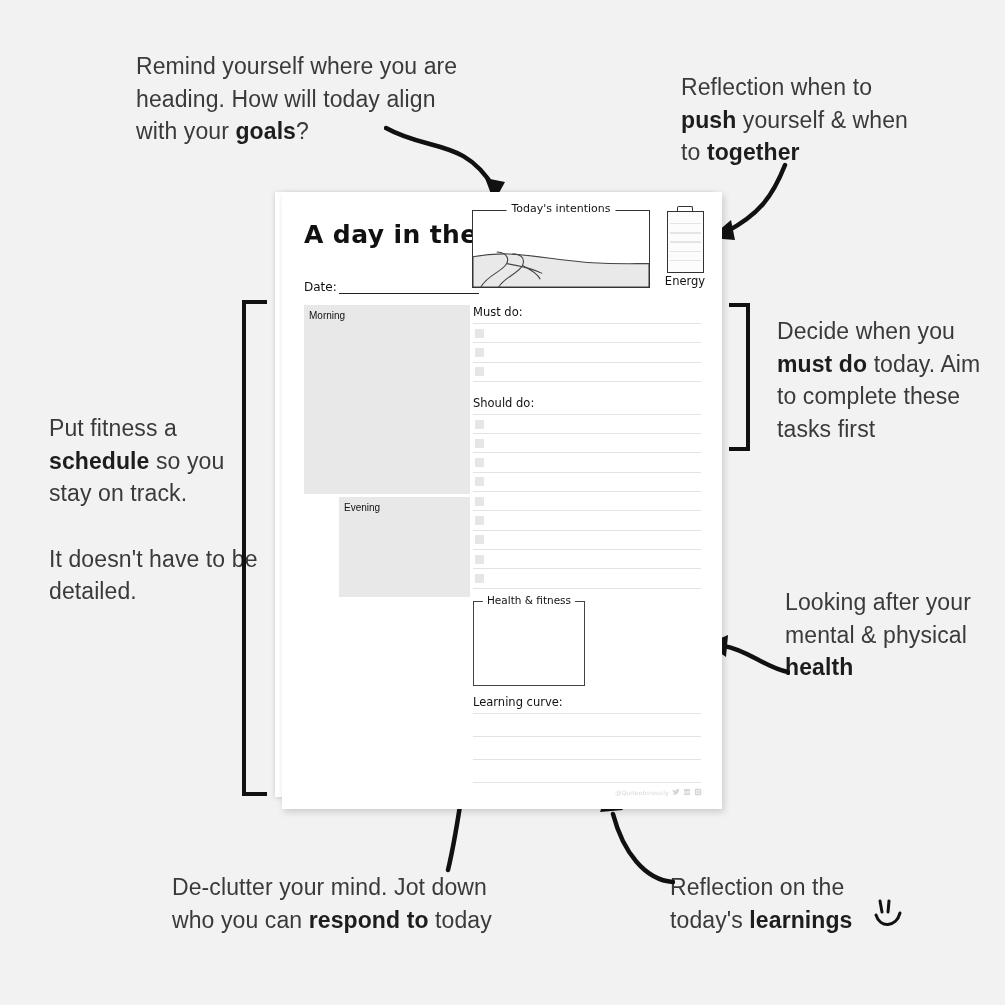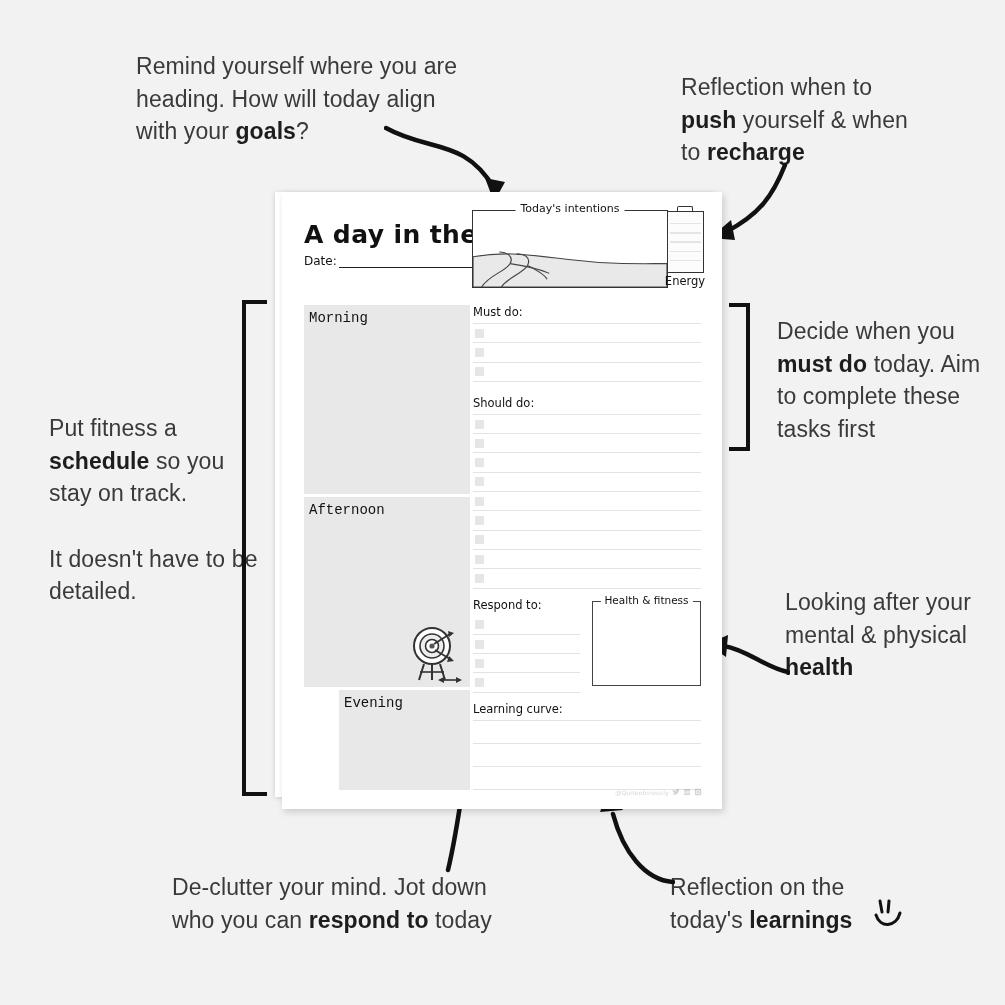--- a/index.html
+++ b/index.html
@@ -65,42 +65,42 @@
     top: 28px;
     font-size: 25px;
     font-family: "DejaVu Sans", sans-serif;
     font-weight: 600;
     letter-spacing: .4px;
     color: #111;
   }
   .date-row {
     position: absolute;
     left: 22px;
-    top: 62px;
+    top: 88px;
     display: flex;
     align-items: flex-end;
     gap: 2px;
   }
   .date-label {
     font-size: 12px;
     font-family: "DejaVu Sans", sans-serif;
     color: #111;
   }
   .date-line {
     width: 140px;
     border-bottom: 1.3px solid #222;
     height: 12px;
   }
 
   
   .intentions {
     position: absolute;
     left: 190px;
     top: 18px;
-    width: 196px;
+    width: 178px;
     height: 78px;
     border: 1.4px solid #333;
     box-sizing: border-box;
     background: #fff;
   }
   .intentions-title {
     position: absolute;
     left: 50%;
     transform: translateX(-50%);
     top: -9px;
@@ -152,22 +152,22 @@
   
   .schedule { position: absolute; left: 22px; top: 113px; width: 166px; }
   .slot {
     background: #e8e8e8;
     margin-bottom: 3px;
     position: relative;
     box-sizing: border-box;
     padding: 5px 0 0 5px;
   }
   .slot-label {
-    font-size: 14px;
-    font-family: Liberation Mono, monospace;
+    font-size: 10px;
+    font-family: Liberation Sans, sans-serif;
     color: #111;
   }
   #slot-morning   { height: 189px; }
   #slot-afternoon { height: 190px; }
   #slot-evening   { height: 100px; margin-left: 35px; }
 
   .target-doodle {
     position: absolute;
     right: 4px;
     bottom: 3px;
@@ -256,21 +256,21 @@
   #arrow-health     { left: 704px; top: 630px; width: 86px;  height: 50px; }
   #arrow-respond    { left: 420px; top: 700px; width: 90px;  height: 175px; }
   #arrow-reflection { left: 585px; top: 780px; width: 90px;  height: 110px; }
   #smiley           { left: 870px; top: 895px; width: 40px;  height: 40px; }
 </style>
 </head>
 <body>
 
 <div class="annot" id="annot-goals"><span>Remind yourself where you are heading. How will today align with your </span><b>goals</b><span>?</span></div>
 
-<div class="annot" id="annot-energy"><span>Reflection when to </span><b>push</b><span> yourself &amp; when to </span><b>recharge</b></div>
+<div class="annot" id="annot-energy"><span>Reflection when to </span><b>push</b><span> yourself &amp; when to </span><b>together</b></div>
 
 <div class="annot" id="annot-mustdo"><span>Decide when you </span><b>must do</b><span> today. Aim to complete these tasks first</span></div>
 
 <div class="annot" id="annot-schedule"><span>Put fitness a </span><b>schedule</b><span> so you stay on track.
 
 It doesn't have to be detailed.</span></div>
 
 <div class="annot" id="annot-health"><span>Looking after your mental &amp; physical </span><b>health</b></div>
 
 <div class="annot" id="annot-respond"><span>De-clutter your mind. Jot down who you can </span><b>respond to</b><span> today</span></div>
@@ -341,38 +341,20 @@
       <div class="battery-seg"></div>
       <div class="battery-seg"></div>
     </div>
     <div class="battery-label">Energy</div>
   </div>
 
   <div class="schedule">
     <div class="slot" id="slot-morning">
       <div class="slot-label">Morning</div>
     </div>
-    <div class="slot" id="slot-afternoon">
-      <div class="slot-label">Afternoon</div>
-      <svg class="target-doodle" viewBox="0 0 62 62">
-        <circle cx="28" cy="24" r="18" fill="#fff" stroke="#333" stroke-width="2"></circle>
-        <circle cx="28" cy="24" r="12" fill="#ededed" stroke="#333" stroke-width="1.6"></circle>
-        <circle cx="28" cy="24" r="6.5" fill="#fff" stroke="#333" stroke-width="1.6"></circle>
-        <circle cx="28" cy="24" r="2.6" fill="#555"></circle>
-        <path d="M20 42 L15 58 M28 42 L28 58 M36 42 L41 58" stroke="#333" stroke-width="2" fill="none"></path>
-        <path d="M16 50 L40 50" stroke="#333" stroke-width="1.6"></path>
-        <path d="M30 22 L46 12" stroke="#333" stroke-width="1.8"></path>
-        <path d="M44 9 L50 11 L45 15 Z" fill="#333"></path>
-        <path d="M31 28 L46 37" stroke="#333" stroke-width="1.8"></path>
-        <path d="M45 34 L50 39 L43 40 Z" fill="#333"></path>
-        <path d="M36 58 L56 58" stroke="#333" stroke-width="1.6"></path>
-        <path d="M34 58 L40 55 L40 61 Z" fill="#333"></path>
-        <path d="M58 58 L52 55 L52 61 Z" fill="#333"></path>
-      </svg>
-    </div>
     <div class="slot" id="slot-evening">
       <div class="slot-label">Evening</div>
     </div>
   </div>
 
   <div class="tasks">
 
     <div class="section-head">Must do:</div>
     <div>
       <div class="check-row">
@@ -415,35 +397,20 @@
           <span class="check-box"></span>
         </div>
       <div class="check-row">
           <span class="check-box"></span>
         </div>
     </div>
 
     <div class="spacer-8"></div>
 
     <div class="respond-row">
-      <div class="respond-col">
-        <div class="section-head">Respond to:</div>
-        <div class="check-row">
-            <span class="check-box"></span>
-          </div>
-        <div class="check-row">
-            <span class="check-box"></span>
-          </div>
-        <div class="check-row">
-            <span class="check-box"></span>
-          </div>
-        <div class="check-row">
-            <span class="check-box"></span>
-          </div>
-      </div>
       <div class="health-box">
         <div class="health-title">Health &amp; fitness</div>
       </div>
     </div>
 
     <div class="spacer-8"></div>
 
     <div class="section-head">Learning curve:</div>
     <div>
       <div class="learn-line"></div>

